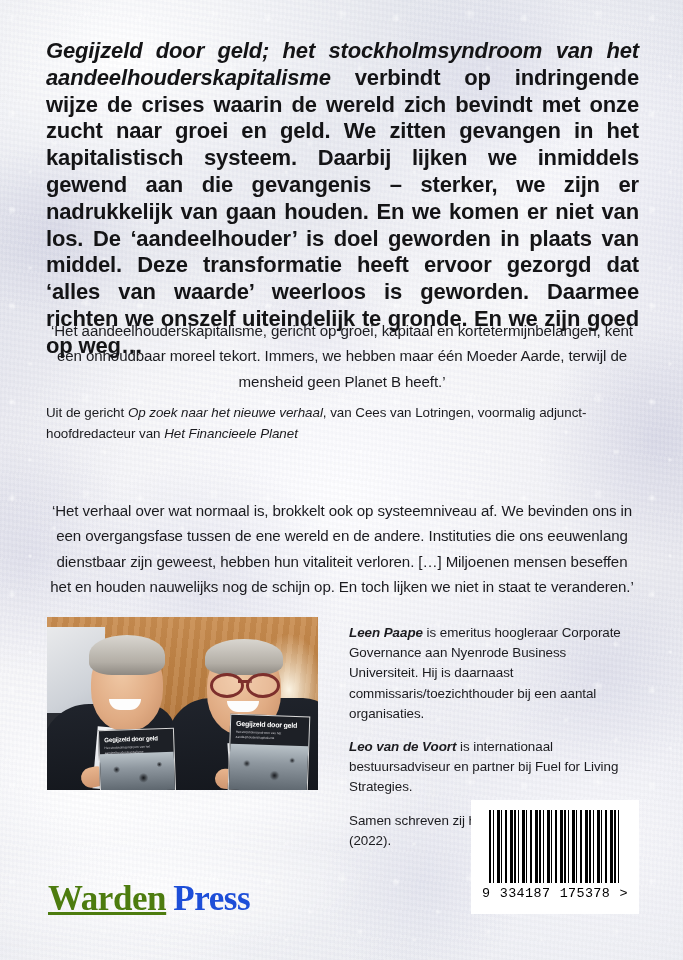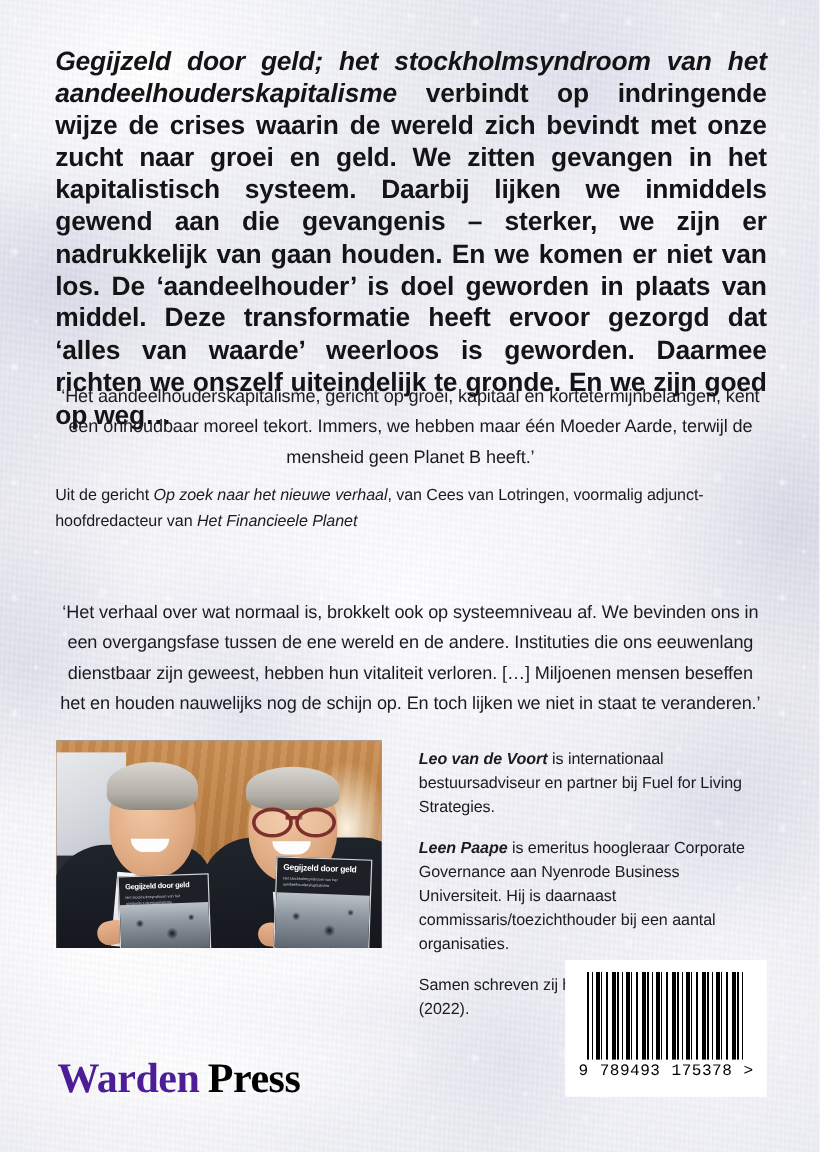--- a/index.html
+++ b/index.html
@@ -298,22 +298,22 @@
   .publisher {
     position: absolute;
     left: 48px;
     top: 879px;
     font-family: "Liberation Serif", serif;
     font-size: 35px;
     font-weight: bold;
     letter-spacing: -0.4px;
     white-space: nowrap;
   }
-  .publisher .w { color: #4c1d95; }
-  .publisher .p { color: #000000; margin-left: 7px; }
+  .publisher .w { color: #4d7c0f; text-decoration: underline; }
+  .publisher .p { color: #1d4ed8; margin-left: 7px; }
 </style>
 </head>
 <body>
 
 <div id="cover">
 
   <div class="bg-layer bg-base"></div>
   <div class="bg-layer bg-blots"></div>
   <div class="bg-layer bg-swirl"></div>
   <div class="bg-layer bg-bubbles"></div>
@@ -367,30 +367,30 @@
         <div class="bm-sub">Het stockholmsyndroom van het aandeelhouderskapitalisme</div>
       </div>
       <div class="book-mini two">
         <div class="bm-art"></div>
         <div class="bm-title">Gegijzeld door geld</div>
         <div class="bm-sub">Het stockholmsyndroom van het aandeelhouderskapitalisme</div>
       </div>
     </div>
 
     <div class="bios">
+      <p><span class="nm">Leen Paape</span><span> is emeritus hoogleraar Corporate Governance aan Nyenrode Business Universiteit. Hij is daarnaast commissaris/toezichthouder bij een aantal organisaties.</span></p>
       <p><span class="nm">Leo van de Voort</span><span> is internationaal bestuursadviseur en partner bij Fuel for Living Strategies.</span></p>
-      <p><span class="nm">Leen Paape</span><span> is emeritus hoogleraar Corporate Governance aan Nyenrode Business Universiteit. Hij is daarnaast commissaris/toezichthouder bij een aantal organisaties.</span></p>
       <p><span>Samen schreven zij het boek </span><em>Exit Fantoomtrots</em><span> (2022).</span></p>
     </div>
 
     <div class="barcode-box">
       <div class="bars"></div>
       <div class="barcode-digits">
         <span>9</span>
-        <span>789493</span>
+        <span>334187</span>
         <span>175378</span>
         <span>&gt;</span>
       </div>
     </div>
 
     <div class="publisher">
       <span class="w">Warden</span><span class="p">Press</span>
     </div>
 
   </div>

